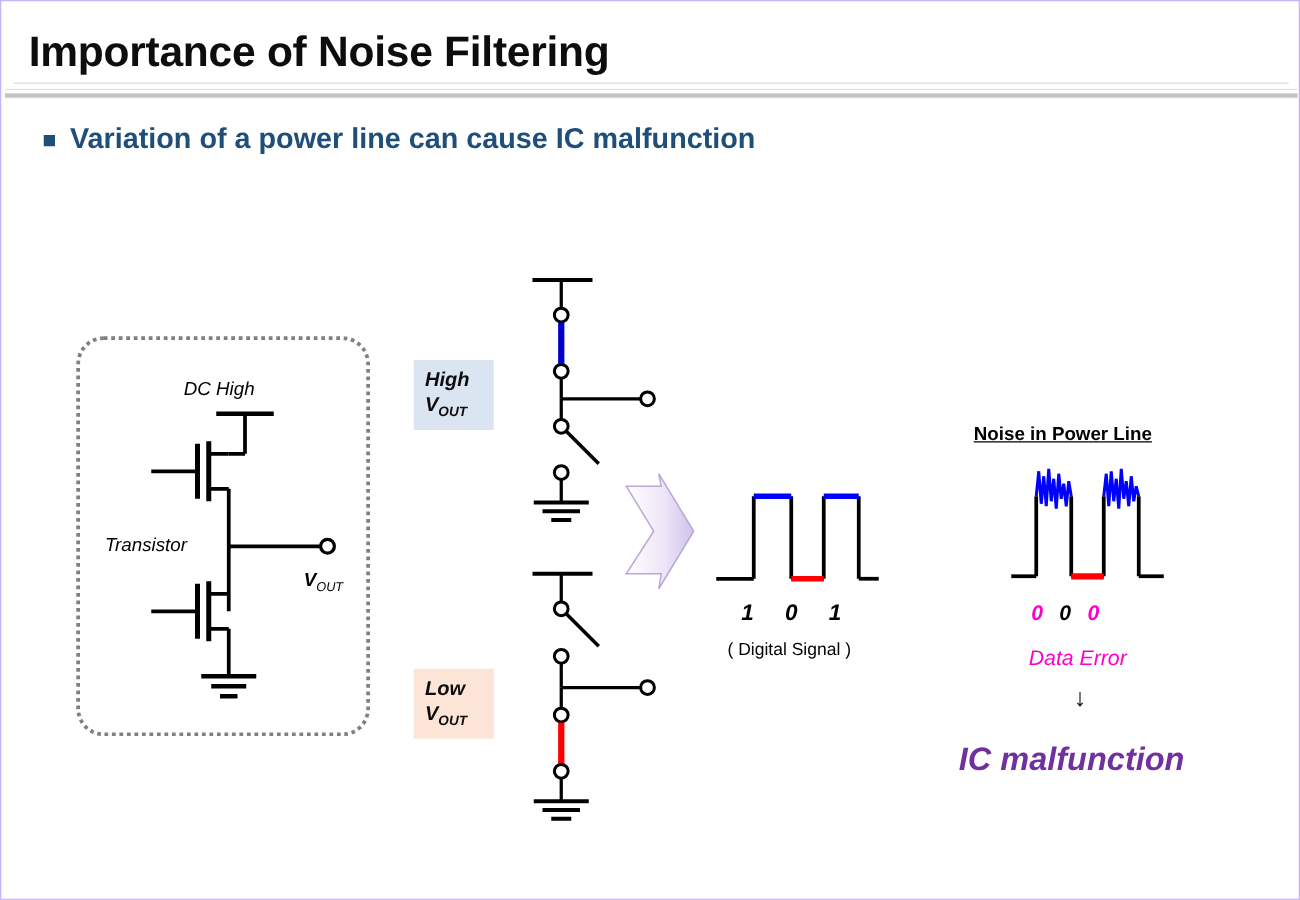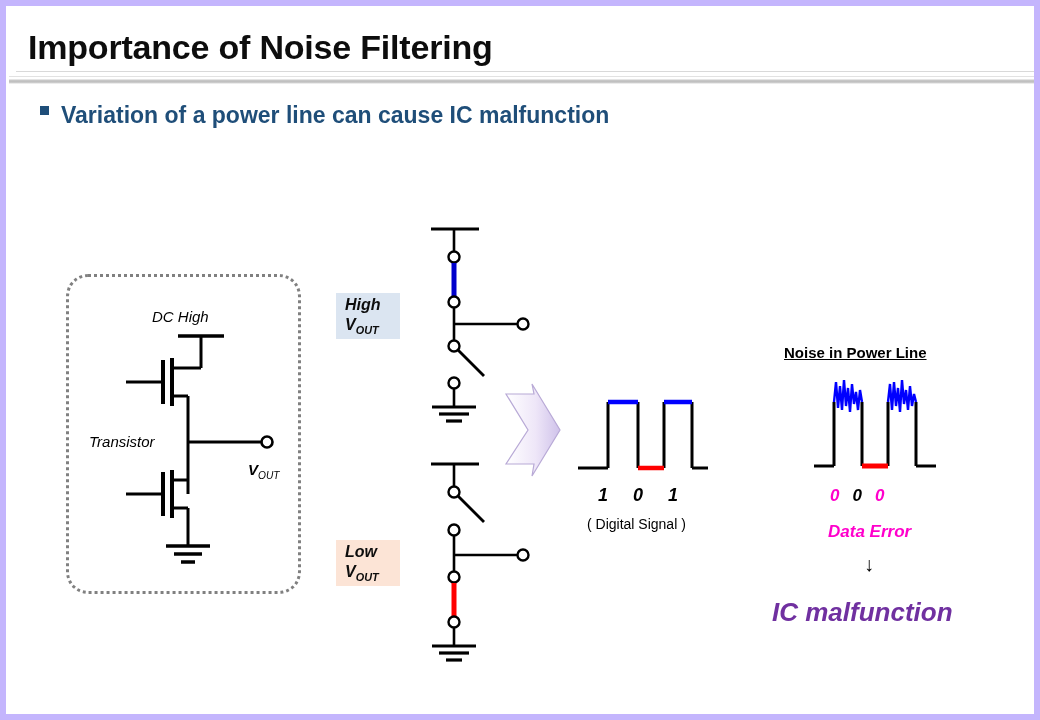--- a/index.html
+++ b/index.html
@@ -5,21 +5,21 @@
 <style>
   html,body{margin:0;padding:0;background:#ffffff;}
   body{
     font-family:"Liberation Sans", sans-serif;
     width:1040px;height:720px;overflow:hidden;position:relative;
   }
   .slide{
     position:absolute;left:0;top:0;width:1040px;height:720px;
     background:#ffffff;
     box-sizing:border-box;
-    border:6px solid #c4b5fd;
+    border:1px solid #c4b5fd;
     overflow:hidden;
   }
 
   
   .title-box{
     position:absolute;left:10px;top:8px;width:1020px;height:58px;
     box-sizing:border-box;
     border-bottom:1px solid #d9d9d9;
   }
   .slide-title{
@@ -31,21 +31,21 @@
   .rule-thin{
     position:absolute;left:3px;top:70px;width:1034px;height:1px;background:#e2e2e2;
   }
   .rule-thick{
     position:absolute;left:3px;top:73px;width:1034px;height:5px;
     background:linear-gradient(to bottom,#ffffff 0px,#c9c9c9 1px,#bdbdbd 3px,#d8d8d8 4px,#ffffff 5px);
   }
 
   
   .bullet-row{
-    position:absolute;left:34px;top:96px;display:flex;align-items:flex-start;gap:12px;
+    position:absolute;left:34px;top:96px;display:flex;align-items:center;gap:12px;
   }
   .bullet-sq{
     width:9px;height:9px;background:#1f4e79;display:inline-block;margin-top:4px;
   }
   .bullet-text{
     font-size:23px;font-weight:bold;color:#1f4e79;white-space:nowrap;
   }
   .example-line{
     position:absolute;left:92px;top:163px;
     font-size:15px;font-weight:bold;color:#000000;white-space:nowrap;
@@ -74,21 +74,21 @@
     color:#000;white-space:nowrap;
   }
   .lbl-vout-ic{
     position:absolute;left:242px;top:455px;font-size:15px;font-style:italic;
     color:#000;white-space:nowrap;
   }
   .sub{font-size:0.68em;vertical-align:sub;}
 
   
   .swbox{
-    position:absolute;width:64px;height:46px;box-sizing:border-box;
+    position:absolute;width:64px;height:56px;box-sizing:border-box;
     display:flex;flex-direction:column;justify-content:center;align-items:flex-start;
     padding-left:9px;
   }
   .swbox .l1{font-size:16px;font-weight:bold;font-style:italic;color:#0d0d0d;line-height:1.25;}
   .swbox .l2{font-size:16px;font-weight:bold;font-style:italic;color:#0d0d0d;line-height:1.25;}
   .swbox-high{left:330px;top:287px;background:#dbe5f1;}
   .swbox-low{left:330px;top:534px;background:#fce4d6;}
 
   
   .noise-title{
@@ -107,21 +107,21 @@
   }
   .err-bits{
     position:absolute;left:824px;top:480px;
     font-size:17px;font-weight:bold;font-style:italic;white-space:nowrap;
   }
   .err-bits span{margin-right:13px;}
   .magenta{color:#ff00cc;}
   .blackbit{color:#000000;}
   .data-error{
     position:absolute;left:822px;top:516px;
-    font-size:17px;font-weight:bold;font-style:italic;color:#ff00cc;white-space:nowrap;
+    font-size:17px;font-weight:normal;font-style:italic;color:#ff00cc;white-space:nowrap;
   }
   .down-arrow{
     position:absolute;left:858px;top:548px;
     font-size:20px;color:#000;line-height:1;
   }
   .ic-malf{
     position:absolute;left:766px;top:575px;
     font-size:26px;font-weight:bold;font-style:italic;color:#7030a0;white-space:nowrap;margin-top:16px;
   }
 

